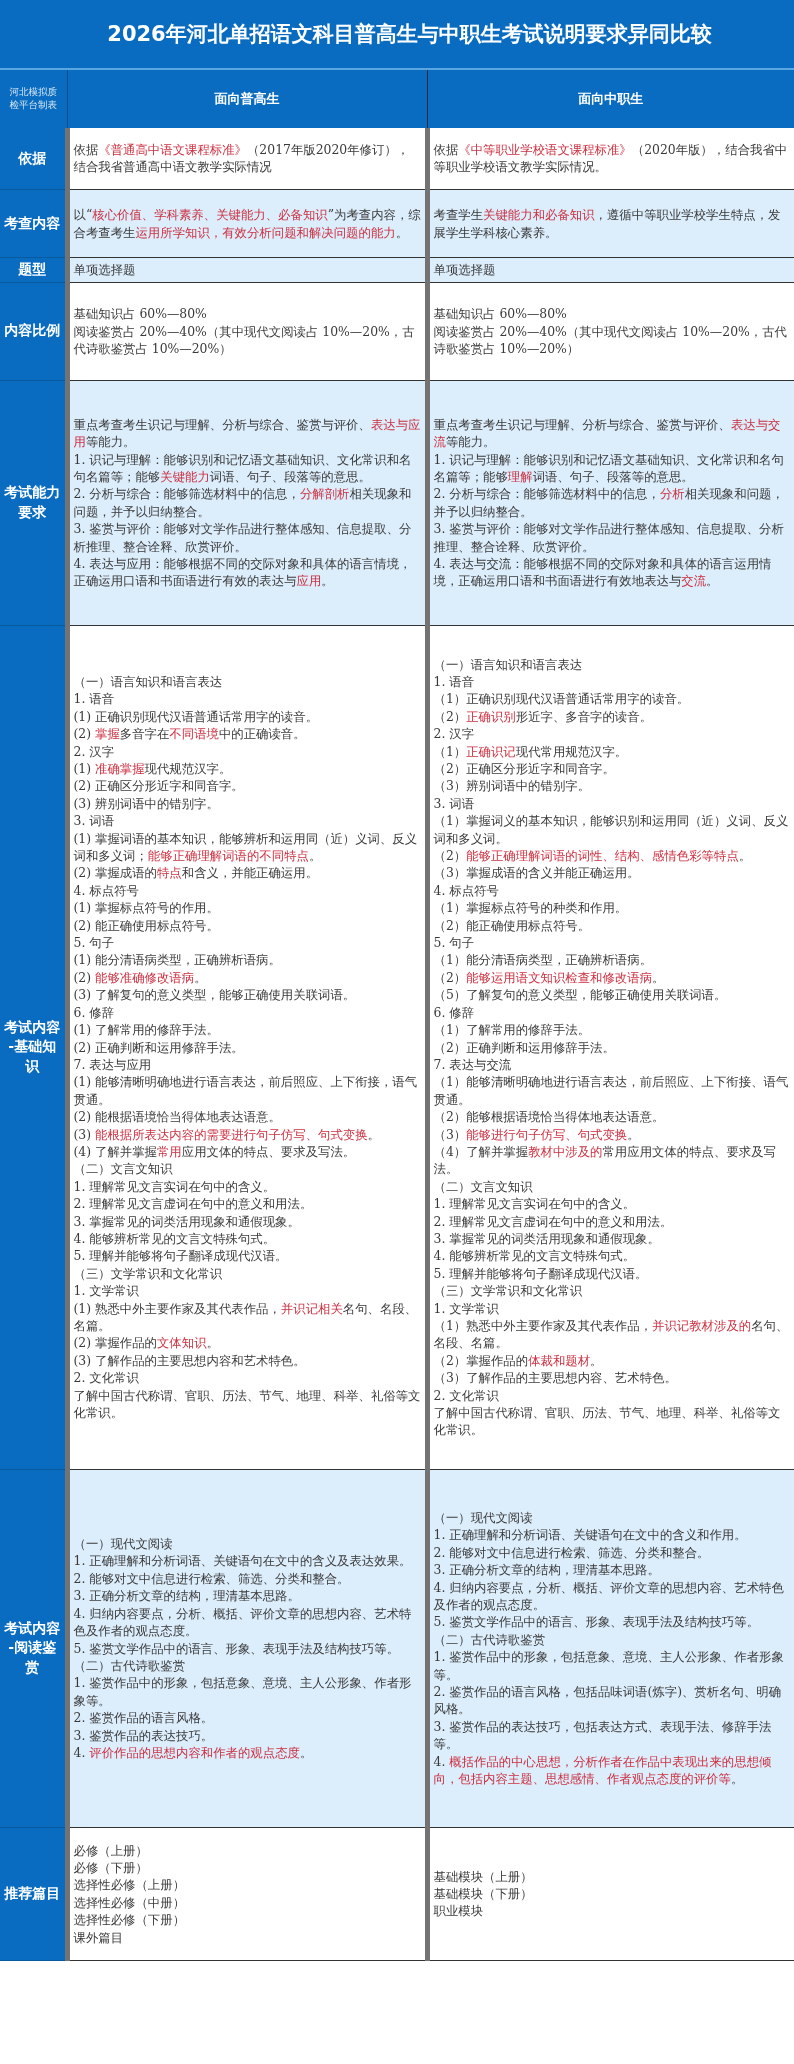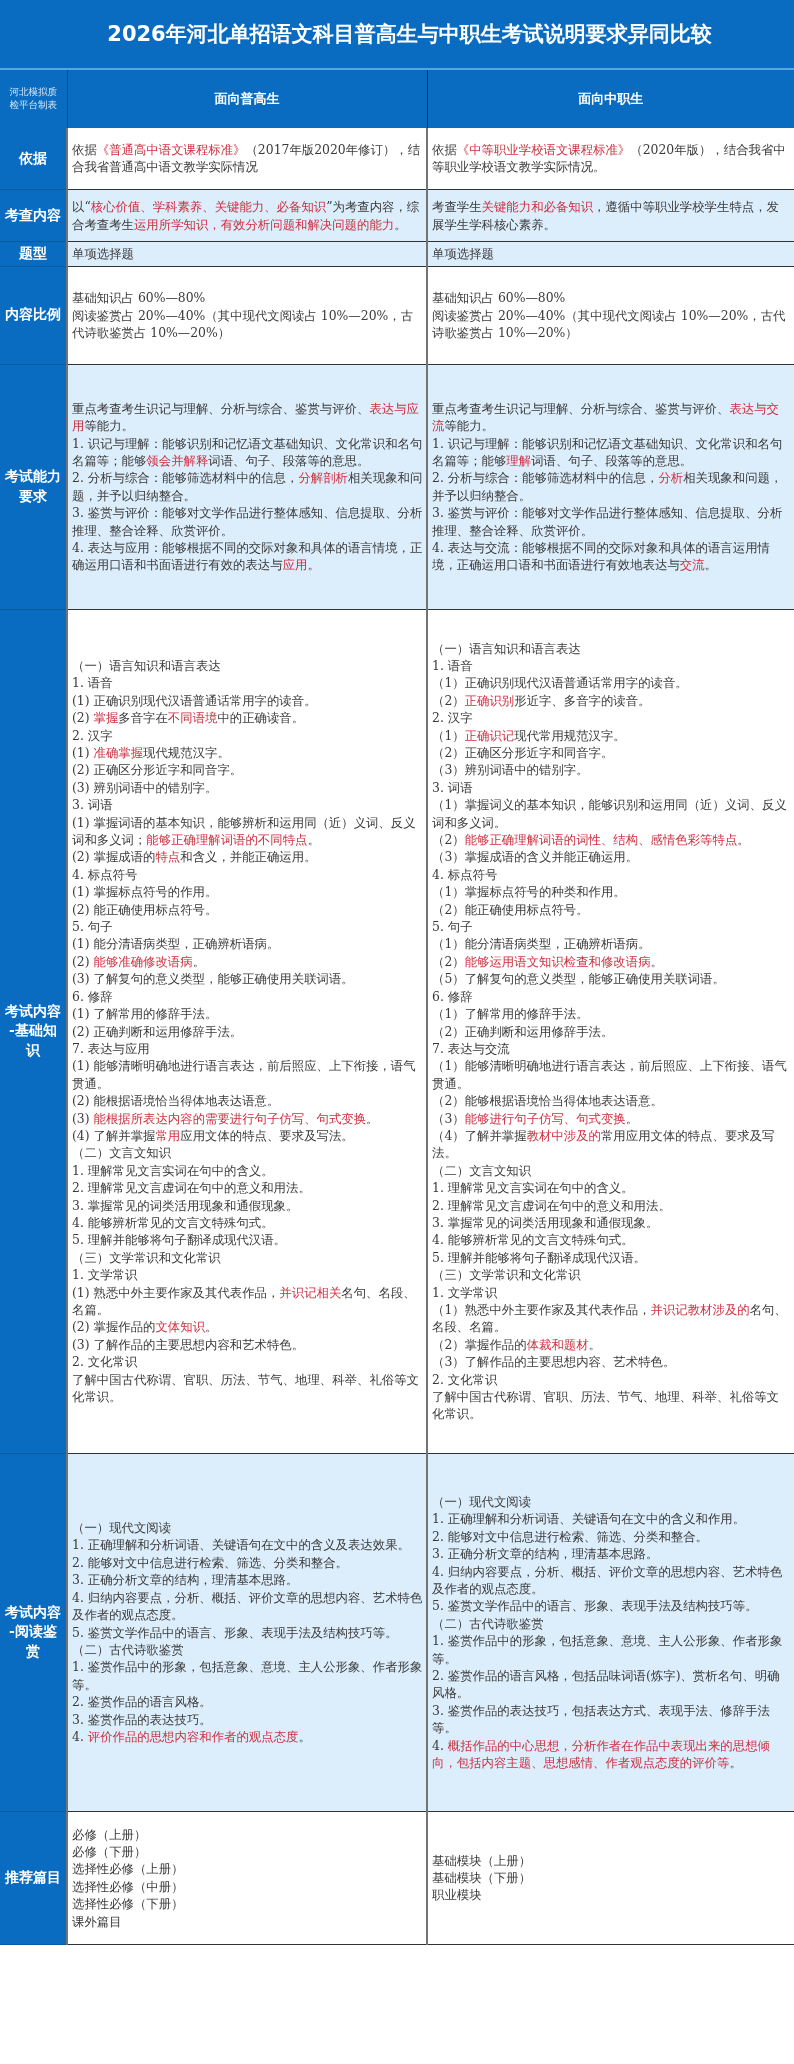--- a/index.html
+++ b/index.html
@@ -6,21 +6,21 @@
   body { width: 794px; height: 2064px; background: #ffffff; font-family: "DejaVu Serif", "Liberation Serif", serif; color: #333; overflow: hidden; }
   .title-bar { height: 70px; background: #0a6cc0; color: #fff; display: flex; align-items: center; justify-content: center; font-family: "DejaVu Sans", "Liberation Sans", sans-serif; font-weight: bold; font-size: 21px; border-bottom: 2px solid #5aa6e0; padding-left: 25px; }
   table { border-collapse: collapse; width: 794px; table-layout: fixed; }
   col.c0 { width: 67px; }
   col.c1 { width: 360px; }
   col.c2 { width: 367px; }
   td, th { vertical-align: middle; }
   .label { background: #0a6cc0; color: #fff; font-family: "DejaVu Sans", "Liberation Sans", sans-serif; font-weight: bold; font-size: 14px; text-align: center; border-bottom: 1px solid #0a5aa0; padding: 2px 2px; line-height: 1.4; }
   .corner { background: #0a6cc0; color: #d8e8f6; font-size: 9.5px; text-align: center; line-height: 1.35; padding: 16px 2px; border-right: 1px solid #084f8c; }
   .hdr { background: #0a6cc0; color: #fff; font-family: "DejaVu Sans", "Liberation Sans", sans-serif; font-weight: bold; font-size: 13px; text-align: center; border-left: 1px solid #1a2a3a; }
-  .cell { font-size: 12.4px; line-height: 17.4px; padding: 3px 3px 3px 4px; border-left: 2px solid #737373; border-bottom: 1.5px solid #333; color: #3a3a3a; word-break: break-all; }
+  .cell { font-size: 12.4px; line-height: 17.4px; padding: 3px 3px 3px 4px; border-left: 5px solid #737373; border-bottom: 1.5px solid #333; color: #3a3a3a; word-break: break-all; }
   .cell.alt { background: #dcedfb; margin-left: 39px; }
   .cell.wht { background: #ffffff; }
   .red { color: #cc3040; }
   .ln { display: block; }
 </style>
 </head>
 <body>
 
 <div class="title-bar">2026年河北单招语文科目普高生与中职生考试说明要求异同比较</div>
 
@@ -39,21 +39,21 @@
     <td class="hdr">面向普高生</td>
     <td class="hdr">面向中职生</td>
   </tr>
 
   <tr style="height:62px">
     <td class="label">依据</td>
     <td class="cell wht"><span>依据</span><span class="red">《普通高中语文课程标准》</span><span>（2017年版2020年修订），结合我省普通高中语文教学实际情况</span></td>
     <td class="cell wht"><span>依据</span><span class="red">《中等职业学校语文课程标准》</span><span>（2020年版），结合我省中等职业学校语文教学实际情况。</span></td>
   </tr>
 
-  <tr style="height:52px">
+  <tr style="height:68px">
     <td class="label">考查内容</td>
     <td class="cell alt"><span>以“</span><span class="red">核心价值、学科素养、关键能力、必备知识</span><span>”为考查内容，综合考查考生</span><span class="red">运用所学知识，有效分析问题和解决问题的能力</span><span>。</span></td>
     <td class="cell alt"><span>考查学生</span><span class="red">关键能力和必备知识</span><span>，遵循中等职业学校学生特点，发展学生学科核心素养。</span></td>
   </tr>
 
 
   <tr style="height:19px">
     <td class="label">题型</td>
     <td class="cell alt">单项选择题</td>
     <td class="cell alt">单项选择题</td>
@@ -71,21 +71,21 @@
         </td>
   </tr>
 
   <tr style="height:245px">
     <td class="label">
       <span class="ln">考试能力</span>
       <span class="ln">要求</span>
     </td>
     <td class="cell alt">
           <span class="ln"><span>重点考查考生识记与理解、分析与综合、鉴赏与评价、</span><span class="red">表达与应用</span><span>等能力。</span></span>
-          <span class="ln"><span>1. 识记与理解：能够识别和记忆语文基础知识、文化常识和名句名篇等；能够</span><span class="red">领会并解释</span><span>词语、句子、段落等的意思。</span></span>
+          <span class="ln"><span>1. 识记与理解：能够识别和记忆语文基础知识、文化常识和名句名篇等；能够</span><span class="red">关键能力</span><span>词语、句子、段落等的意思。</span></span>
           <span class="ln"><span>2. 分析与综合：能够筛选材料中的信息，</span><span class="red">分解剖析</span><span>相关现象和问题，并予以归纳整合。</span></span>
           <span class="ln"><span>3. 鉴赏与评价：能够对文学作品进行整体感知、信息提取、分析推理、整合诠释、欣赏评价。</span></span>
           <span class="ln"><span>4. 表达与应用：能够根据不同的交际对象和具体的语言情境，正确运用口语和书面语进行有效的表达与</span><span class="red">应用</span><span>。</span></span>
         </td>
     <td class="cell alt">
           <span class="ln"><span>重点考查考生识记与理解、分析与综合、鉴赏与评价、</span><span class="red">表达与交流</span><span>等能力。</span></span>
           <span class="ln"><span>1. 识记与理解：能够识别和记忆语文基础知识、文化常识和名句名篇等；能够</span><span class="red">理解</span><span>词语、句子、段落等的意思。</span></span>
           <span class="ln"><span>2. 分析与综合：能够筛选材料中的信息，</span><span class="red">分析</span><span>相关现象和问题，并予以归纳整合。</span></span>
           <span class="ln"><span>3. 鉴赏与评价：能够对文学作品进行整体感知、信息提取、分析推理、整合诠释、欣赏评价。</span></span>
           <span class="ln"><span>4. 表达与交流：能够根据不同的交际对象和具体的语言运用情境，正确运用口语和书面语进行有效地表达与</span><span class="red">交流</span><span>。</span></span>

